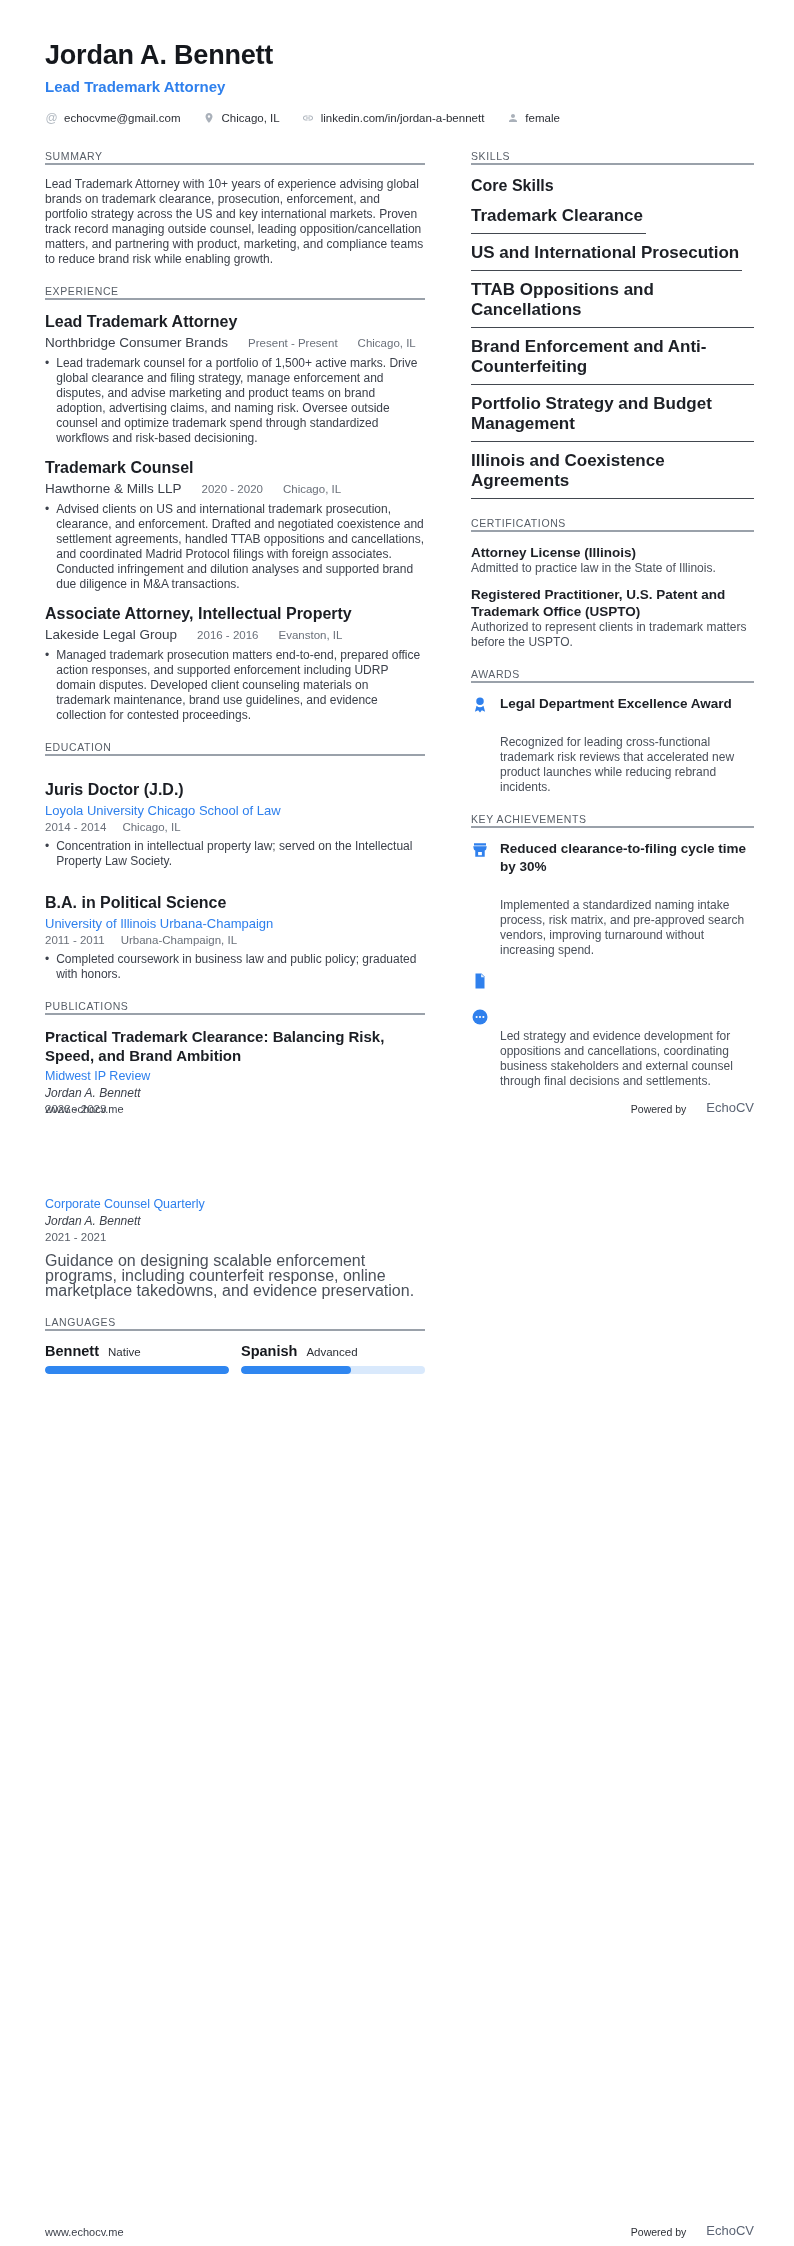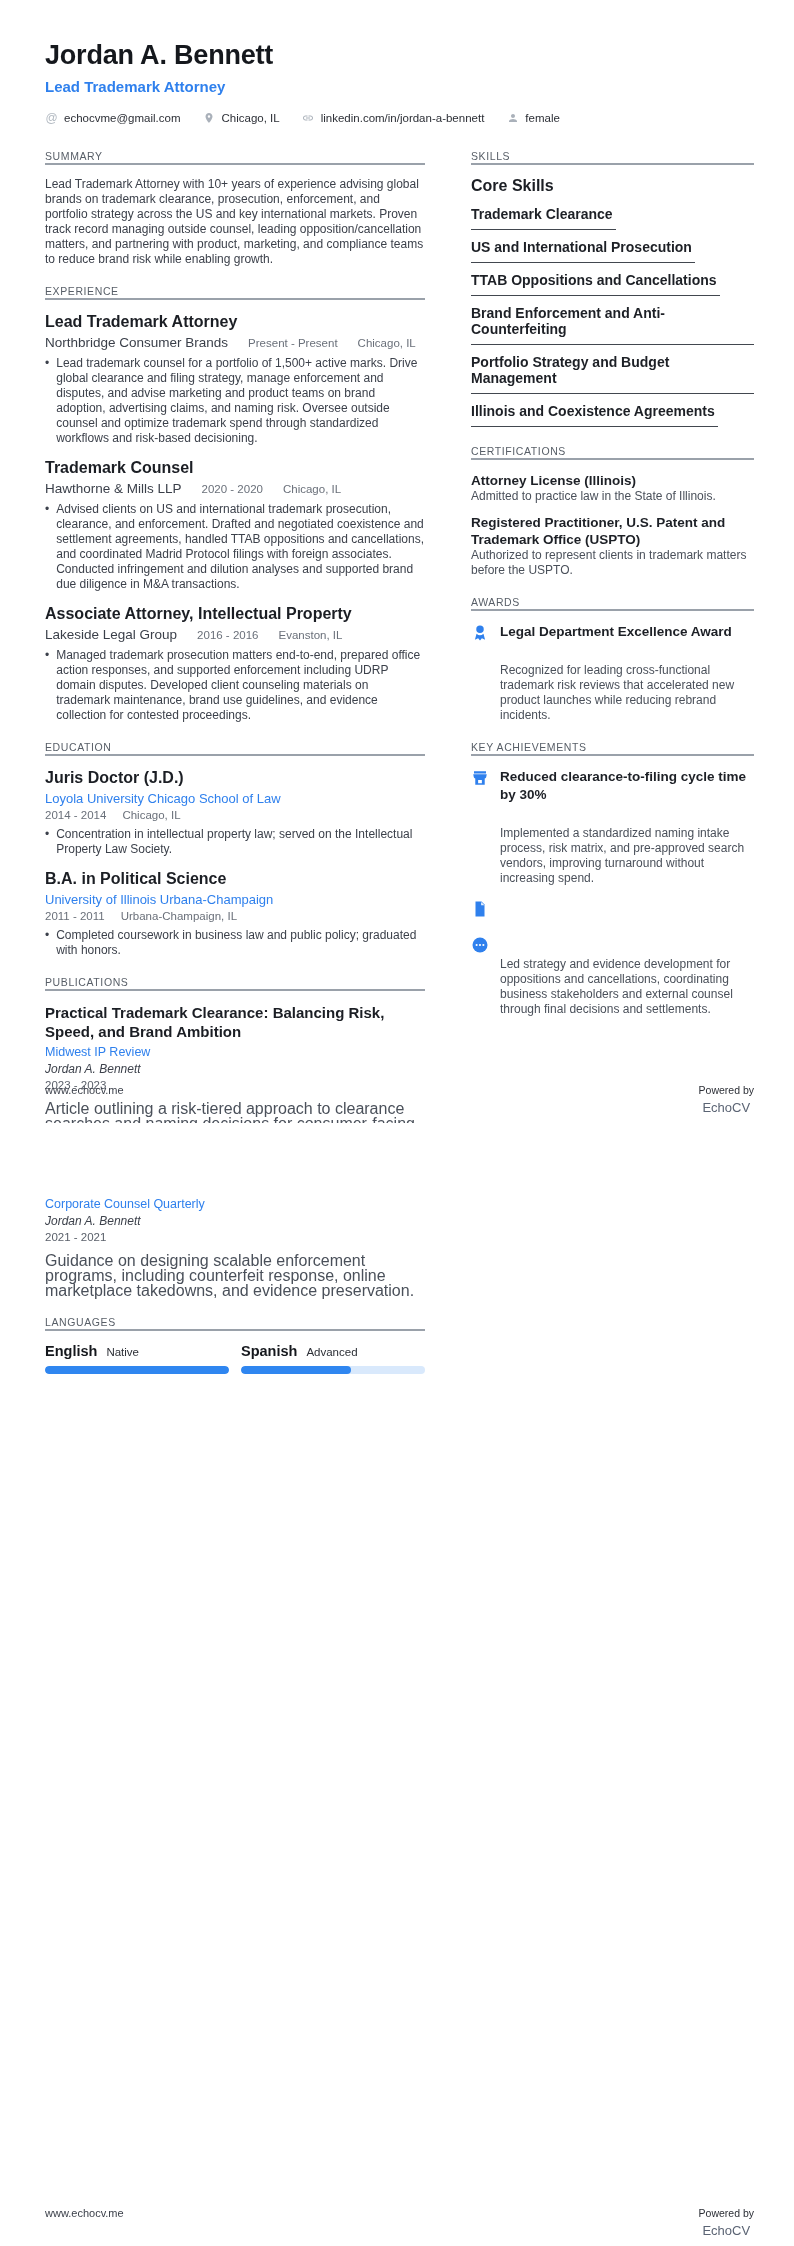--- a/index.html
+++ b/index.html
@@ -29,35 +29,35 @@
   
   .job{margin-bottom:12px;}
   .job-title{font-size:16px;font-weight:700;color:#1b1e24;line-height:1.25;}
   .job-meta{display:flex;gap:20px;align-items:baseline;margin-top:3px;}
   .company{font-size:13.5px;color:#3a3f49;}
   .meta-gray{font-size:11.5px;color:#6a707a;}
   .bullet{display:flex;gap:7px;margin-top:6px;}
   .bullet .dot{flex:none;font-size:12px;line-height:15px;color:#3c414b;}
 
   
-  .edu{margin-bottom:12px;}
+  .edu{margin-bottom:12px;margin-top:24px;}
   .edu-degree{font-size:16px;font-weight:700;color:#1b1e24;line-height:1.25;}
   .link-blue{font-size:13px;color:#2f80ed;margin-top:3px;}
   .edu-meta{display:flex;gap:16px;align-items:baseline;margin-top:3px;}
 
   
   .pub-title{font-size:15px;font-weight:700;color:#1b1e24;line-height:19px;margin-bottom:2px;}
   .pub-journal{font-size:12.5px;color:#2f80ed;margin-top:4px;}
   .pub-author{font-size:12px;font-style:italic;color:#3c414b;margin-top:3px;}
   .pub-dates{font-size:11.5px;color:#5a606a;margin-top:3px;}
   .pub-desc{font-size:16px;line-height:15px;color:#4a505a;margin-top:10px;margin-bottom:14px;}
 
   
   .skills-group{font-size:16px;font-weight:600;color:#1b1e24;margin-bottom:11px;}
-  .skill{display:table;font-size:14px;font-weight:700;color:#1d2026;padding:0 3px 7px 0;border-bottom:1px solid #42474f;margin-bottom:9px;}
+  .skill{display:table;font-size:17px;font-weight:700;color:#1d2026;padding:0 3px 7px 0;border-bottom:1px solid #42474f;margin-bottom:9px;}
 
   
   .cert{margin-bottom:10px;}
   .cert-title{font-size:13.5px;font-weight:700;color:#1d2026;line-height:17px;}
   .cert-desc{font-size:12px;line-height:15px;color:#4a505a;}
 
   
   .ach{display:flex;gap:10px;margin-bottom:13px;}
   .ach-icon{width:19px;flex:none;padding-top:1px;}
   .ach-icon svg{width:18px;height:18px;}
@@ -69,21 +69,21 @@
   .lang{width:187px;}
   .lang-head{display:flex;gap:9px;align-items:baseline;}
   .lang-name{font-size:14.5px;font-weight:600;color:#15181d;}
   .lang-level{font-size:11.5px;color:#2c2f36;}
   .bar{height:8px;border-radius:4px;background:#d9e9fc;margin-top:7px;overflow:hidden;}
   .bar-fill{height:100%;border-radius:4px;background:#2f86f0;}
 
   
   .page-footer{position:absolute;left:45px;right:40px;bottom:8px;display:flex;justify-content:space-between;align-items:baseline;}
   .footer-site{font-size:11px;color:#3a3f49;}
-  .footer-powered{font-size:10.5px;color:#2c2f36;display:flex;align-items:center;gap:4px;flex-direction:column;}
+  .footer-powered{font-size:10.5px;color:#2c2f36;display:flex;align-items:flex-end;gap:20px;}
   .footer-brand{font-size:13px;color:#5b6474;}
 
   .pg2-pad{padding-top:48px;flex-direction:column;}
 </style>
 </head>
 <body>
 
 <div class="page">
 
   <div class="hdr">
@@ -318,21 +318,21 @@
         <div class="pub-author">Jordan A. Bennett</div>
         <div class="pub-dates">2021 - 2021</div>
         <div class="pub-desc">Guidance on designing scalable enforcement programs, including counterfeit response, online marketplace takedowns, and evidence preservation.</div>
       </div>
 
       <div class="section">
         <div class="sec-head">LANGUAGES</div>
         <div class="langs">
           <div class="lang">
             <div class="lang-head">
-              <span class="lang-name">English</span>
+              <span class="lang-name">Bennett</span>
               <span class="lang-level">Native</span>
             </div>
             <div class="bar">
               <div class="bar-fill" style="width: 100%;"></div>
             </div>
           </div>
           <div class="lang">
             <div class="lang-head">
               <span class="lang-name">Spanish</span>
               <span class="lang-level">Advanced</span>

